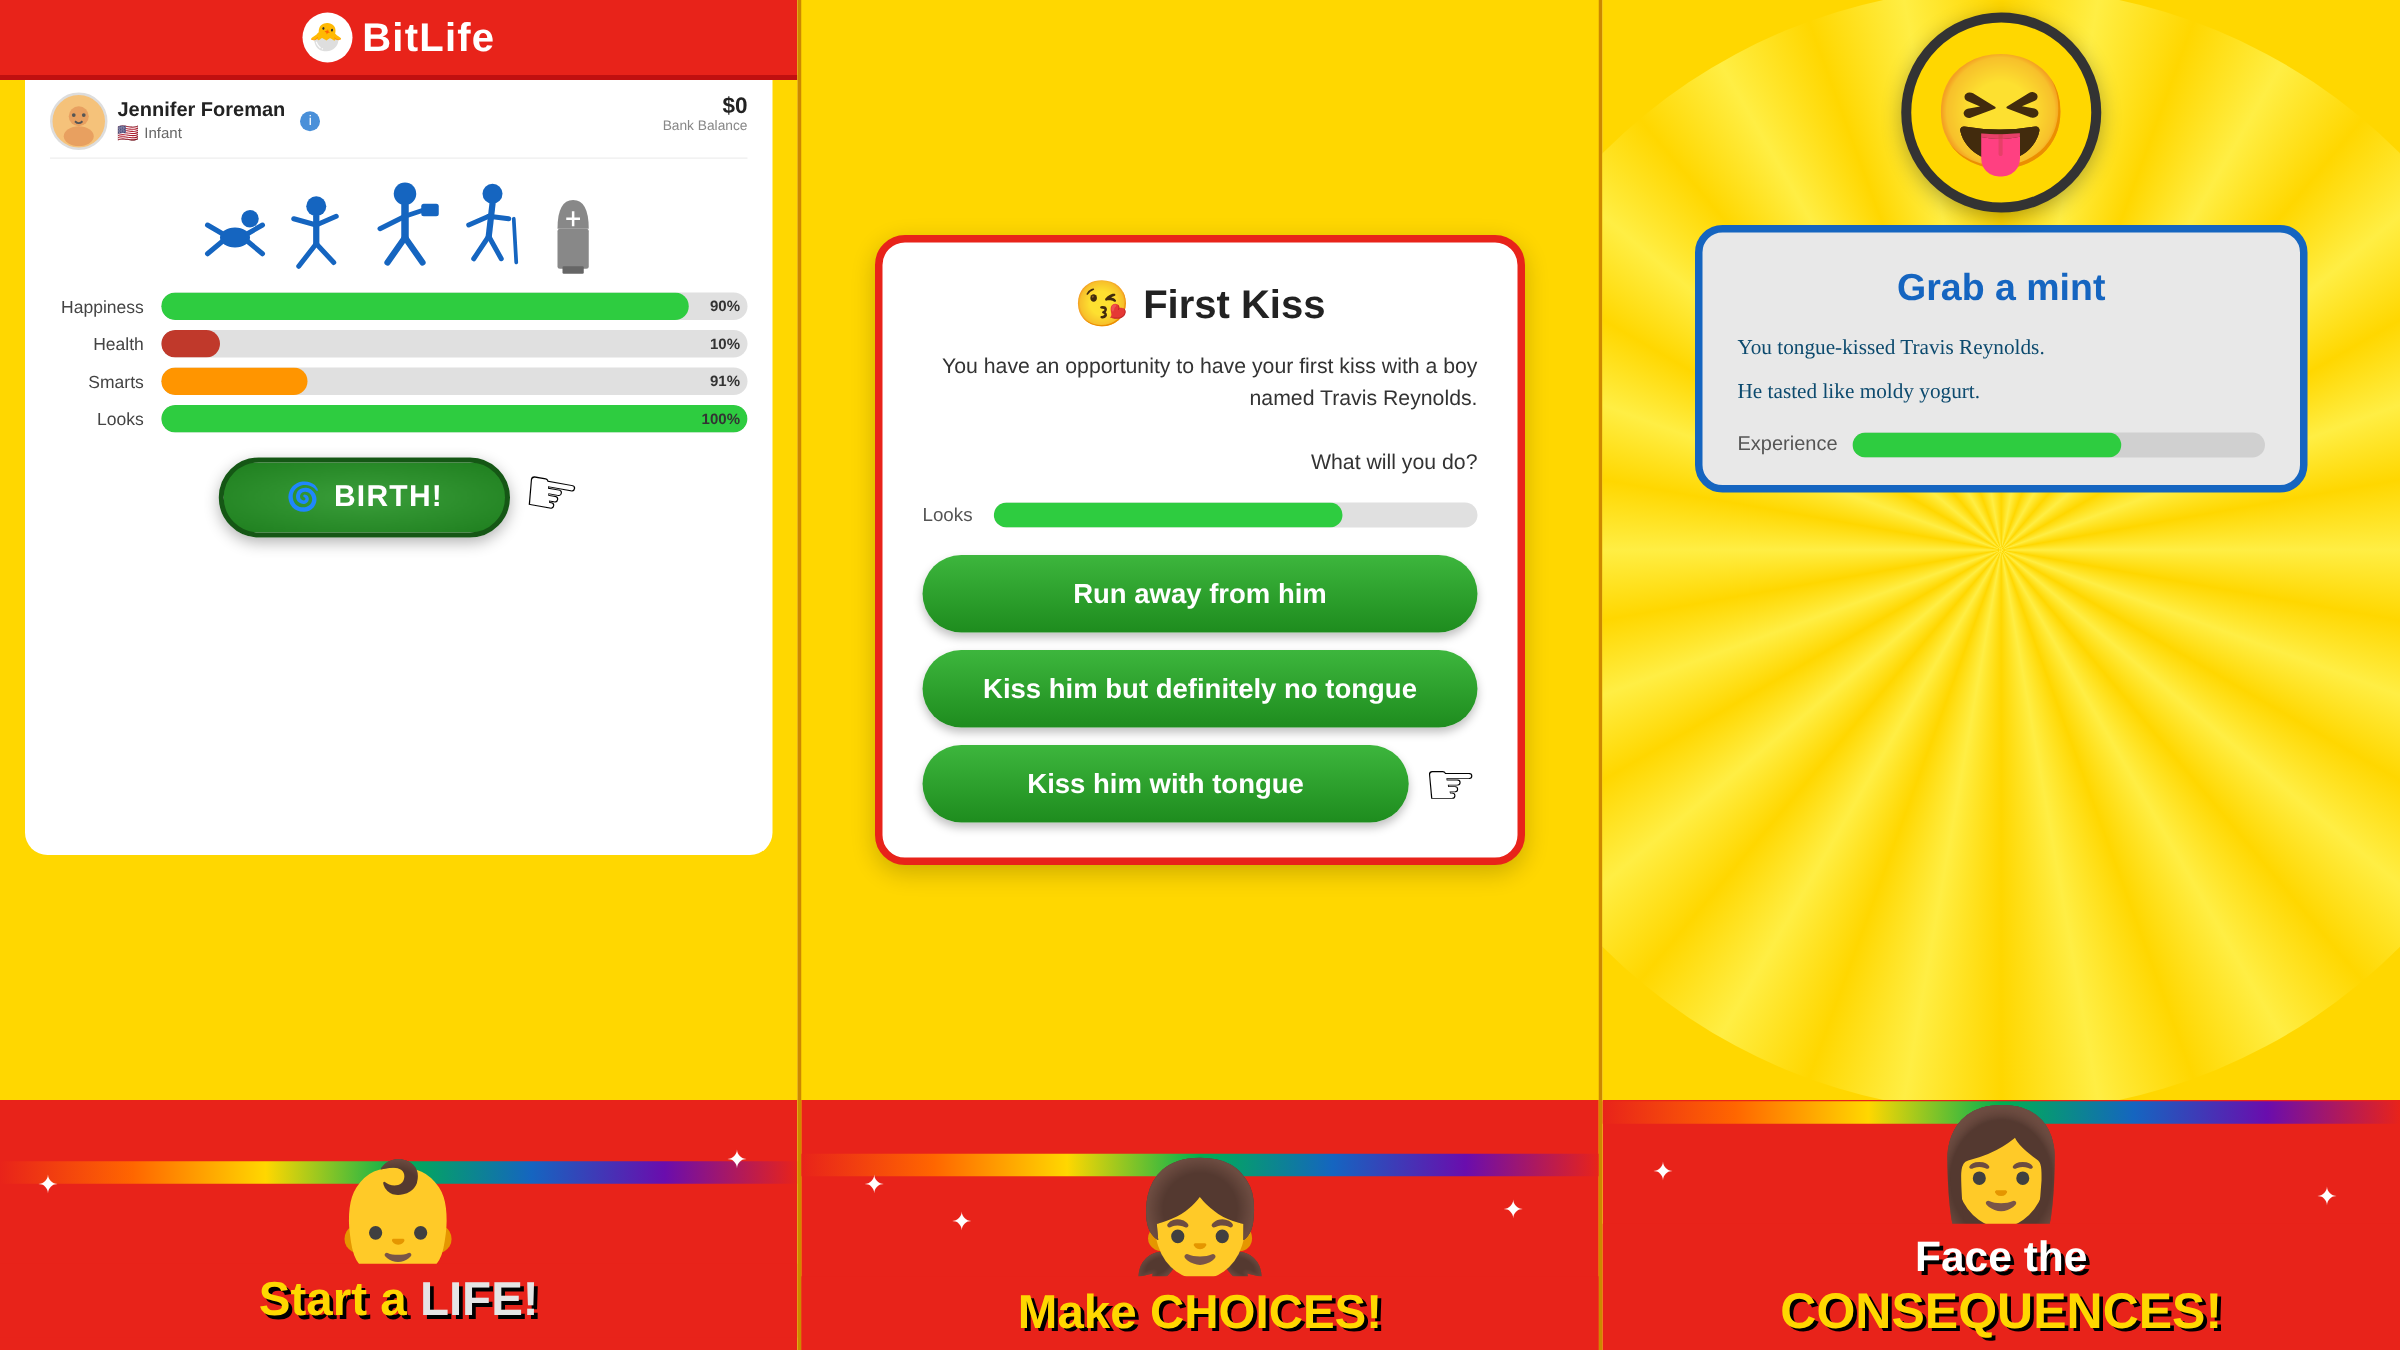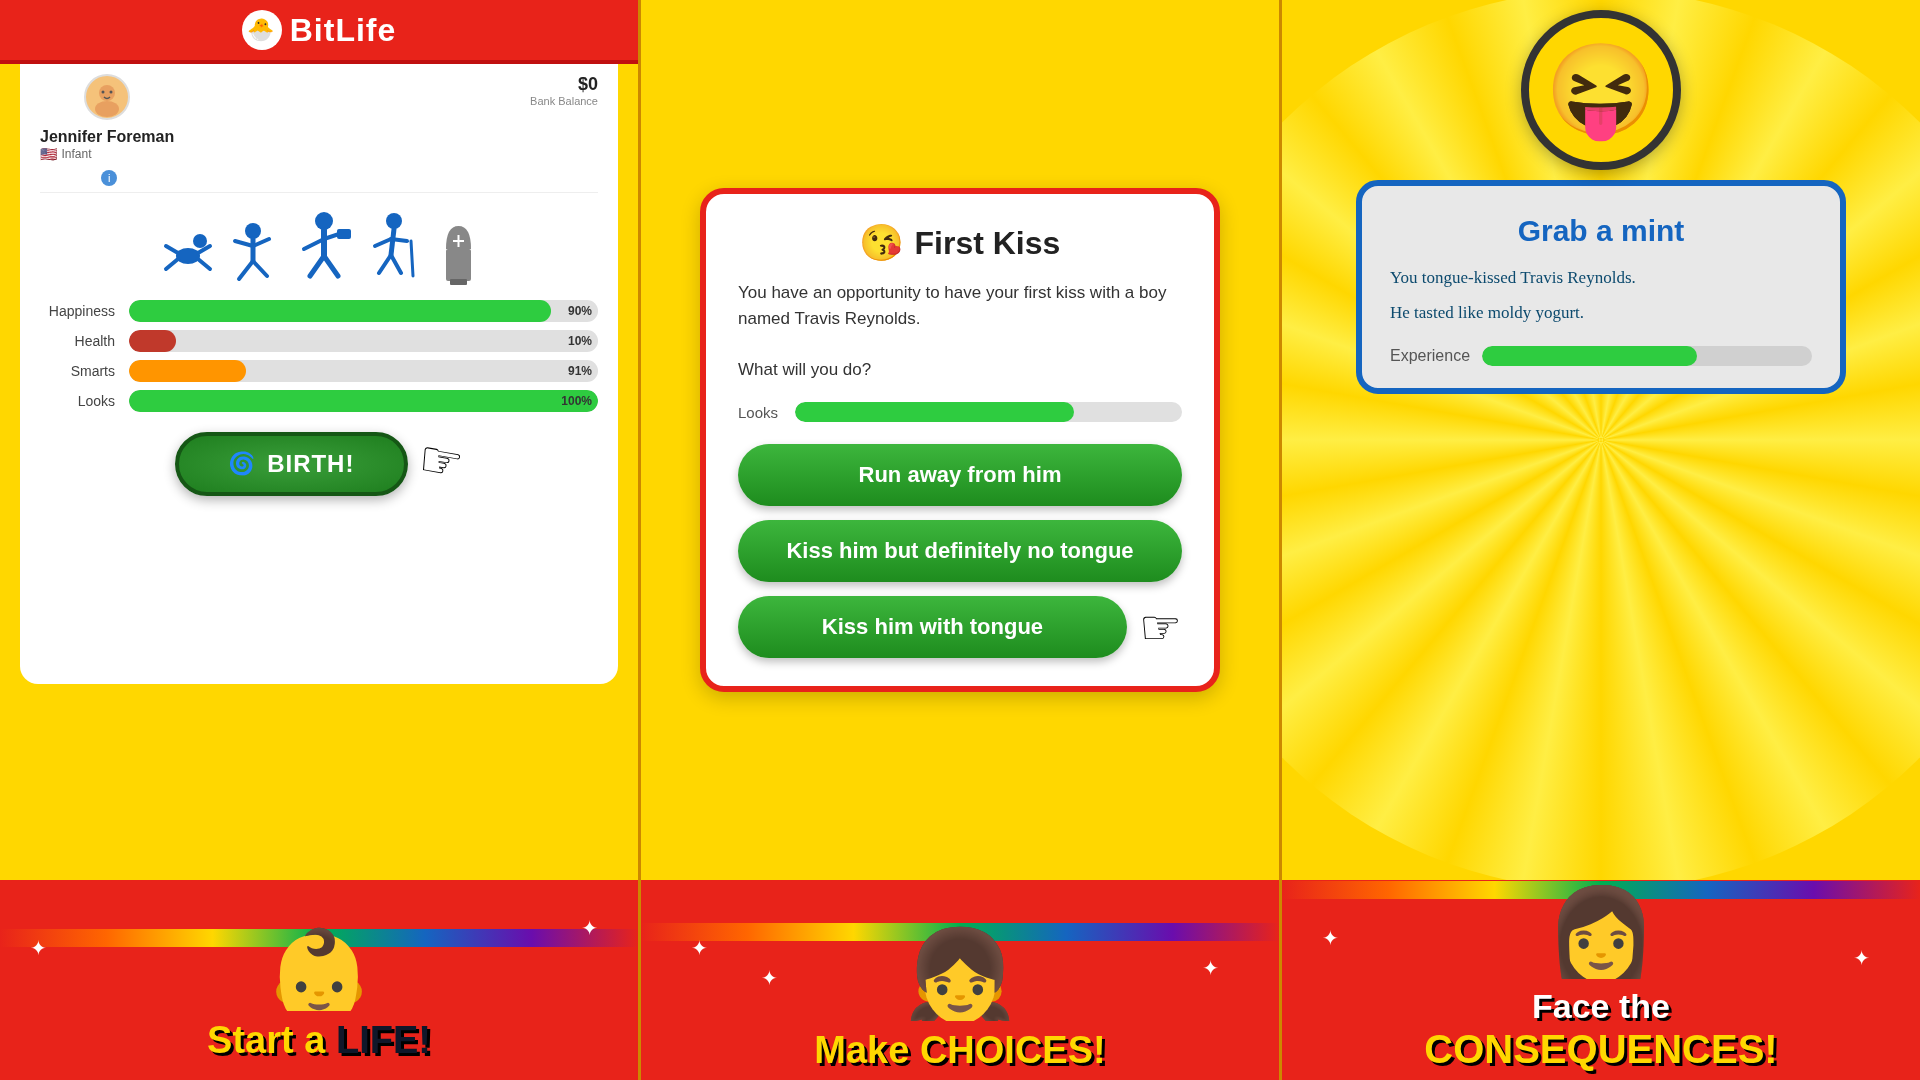--- a/index.html
+++ b/index.html
@@ -65,21 +65,20 @@
       justify-content: space-between;
       align-items: flex-start;
       padding-bottom: 6px;
       border-bottom: 1px solid #eee;
       margin-bottom: 8px;
     }
     .player-info {
       display: flex;
       align-items: center;
       gap: 8px;
-      flex-direction: column;
     }
     .avatar-small {
       width: 46px;
       height: 46px;
       background: #f5c27a;
       border-radius: 50%;
       display: flex;
       align-items: center;
       justify-content: center;
       font-size: 28px;
@@ -281,21 +280,21 @@
       gap: 10px;
       font-size: 32px;
       font-weight: 900;
       color: #222;
       margin-bottom: 16px;
     }
     .choices-card-title .emoji {
       font-size: 36px;
     }
     .choices-desc {
-      text-align: left;
+      text-align: right;
       font-size: 17px;
       color: #333;
       line-height: 1.5;
       margin-bottom: 20px;
     }
     .looks-row {
       display: flex;
       align-items: center;
       gap: 12px;
       margin-bottom: 22px;
@@ -649,21 +648,21 @@
         <span>BIRTH!</span>
       </button>
       <span style="font-size:50px; margin-left:10px; display:inline-block; transform:rotate(10deg);">☞</span>
     </div>
   </div>
 
   <div class="panel-bottom">
     <div class="rainbow-strip"></div>
     <div class="bottom-face">👶</div>
     <div class="bottom-caption">
-      <span>Start a </span><span style="color:#0f172a;">LIFE!</span>
+      <span>Start a </span><span style="color:#e5e5e5;">LIFE!</span>
     </div>
     <span class="sparkle" style="left:30px; bottom:120px;">✦</span>
     <span class="sparkle" style="right:40px; bottom:140px;">✦</span>
   </div>
 </div>
 
 <div class="panel panel-2">
   <div class="panel-2-inner">
     <div class="choices-card-wrapper">
       <div class="choices-card">

